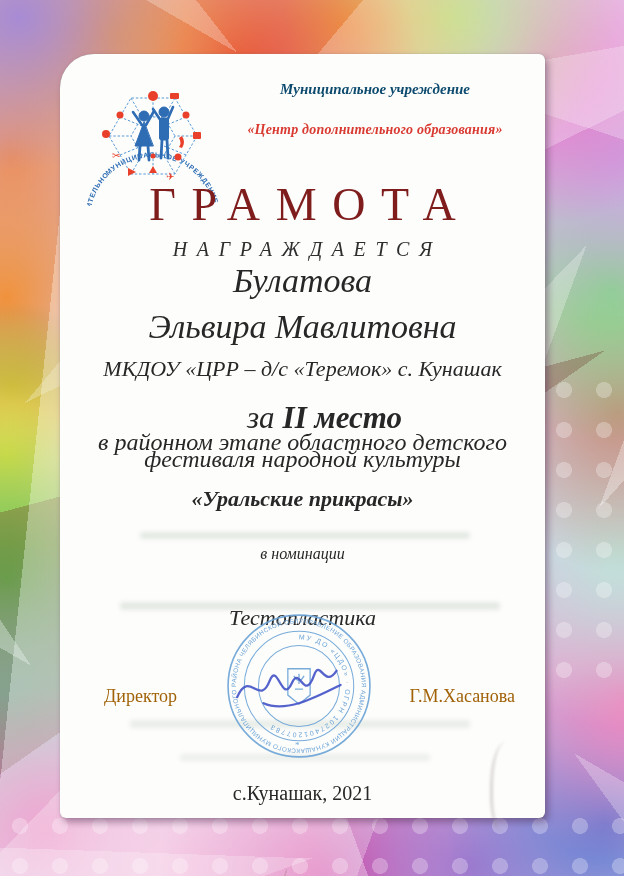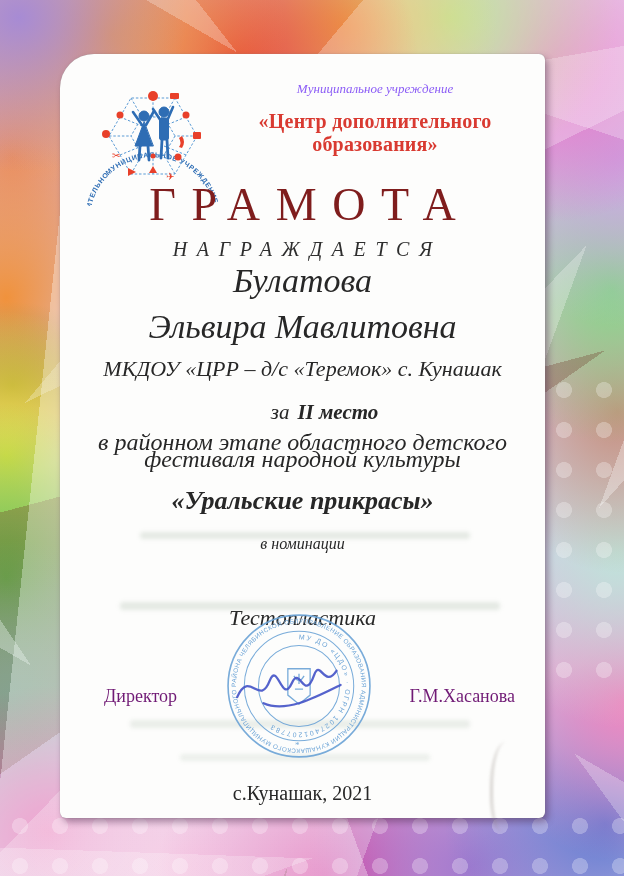--- a/index.html
+++ b/index.html
@@ -62,39 +62,39 @@
   
   .page{
     position:absolute;left:60px;top:54px;width:485px;height:764px;
     background:#fdfdfc;
     border-radius:34px 6px 6px 6px;
     box-shadow:3px 4px 7px rgba(70,35,70,.45), 0 0 1px #999;
   }
   .line{position:absolute;left:0;right:0;text-align:center;color:#272727;}
 
   .header-block{position:absolute;left:148px;top:26px;width:334px;text-align:center;}
-  .header-block .h1{font-size:13px;font-weight:normal;font-style:italic;color:#8b5cf6;line-height:1.32;}
-  .header-block .h2{font-size:20px;font-weight:bold;color:#d93a31;margin-top:13px;letter-spacing:.2px;}
+  .header-block .h1{font-size:15px;font-weight:bold;font-style:italic;color:#0c4a6e;line-height:1.32;}
+  .header-block .h2{font-size:14px;font-weight:bold;font-style:italic;color:#d93a31;margin-top:22px;letter-spacing:.2px;}
 
   .title{top:124px;font-size:46px;letter-spacing:.34em;text-indent:.34em;color:#7f1d1d;font-weight:400;}
   .award-label{top:184px;font-size:20px;font-style:italic;letter-spacing:.48em;text-indent:.48em;color:#2e2e2e;font-family:Liberation Serif, serif;}
   .name1{top:208px;font-size:34px;font-style:italic;}
   .name2{top:254px;font-size:34px;font-style:italic;}
   .org-line{top:302px;font-size:22px;font-style:italic;}
-  .place-line{top:346px;font-size:21px;font-style:italic;margin-left:44px;}
+  .place-line{top:346px;font-size:31px;font-style:italic;margin-left:44px;}
   .place-line b{margin-left:8px;}
   .event1{top:375px;font-size:24px;font-style:italic;}
   .event2{top:392px;font-size:24px;font-style:italic;}
-  .festival{top:432px;font-size:26px;font-style:italic;font-weight:bold;}
-  .nom-label{top:481px;font-size:16px;font-style:italic;}
+  .festival{top:432px;font-size:22px;font-style:italic;font-weight:bold;}
+  .nom-label{top:491px;font-size:16px;font-style:italic;}
   .nom-name{top:501px;font-size:17px;font-style:italic;}
   .nom-cat{top:523px;font-size:22px;font-style:italic;margin-top:28px;}
 
   .sign-row{position:absolute;left:0;right:0;top:632px;padding:0 30px 0 44px;
-    display:flex;justify-content:space-between;font-size:18px;color:#701a75;z-index:3;}
+    display:flex;justify-content:space-between;font-size:18px;color:#a16207;z-index:3;}
   .footer-line{top:728px;font-size:20px;z-index:3;}
 
   .logo{position:absolute;left:18px;top:2px;width:150px;height:150px;}
   .stamp{position:absolute;left:163px;top:556px;width:152px;height:152px;z-index:2;}
 
   
   .ghost{position:absolute;background:rgba(140,165,140,.22);filter:blur(2px);border-radius:3px;z-index:1;}
   .g1{left:80px;top:478px;width:330px;height:7px;}
   .g2{left:60px;top:548px;width:380px;height:8px;}
   .g3{left:70px;top:666px;width:340px;height:8px;opacity:.8;}

